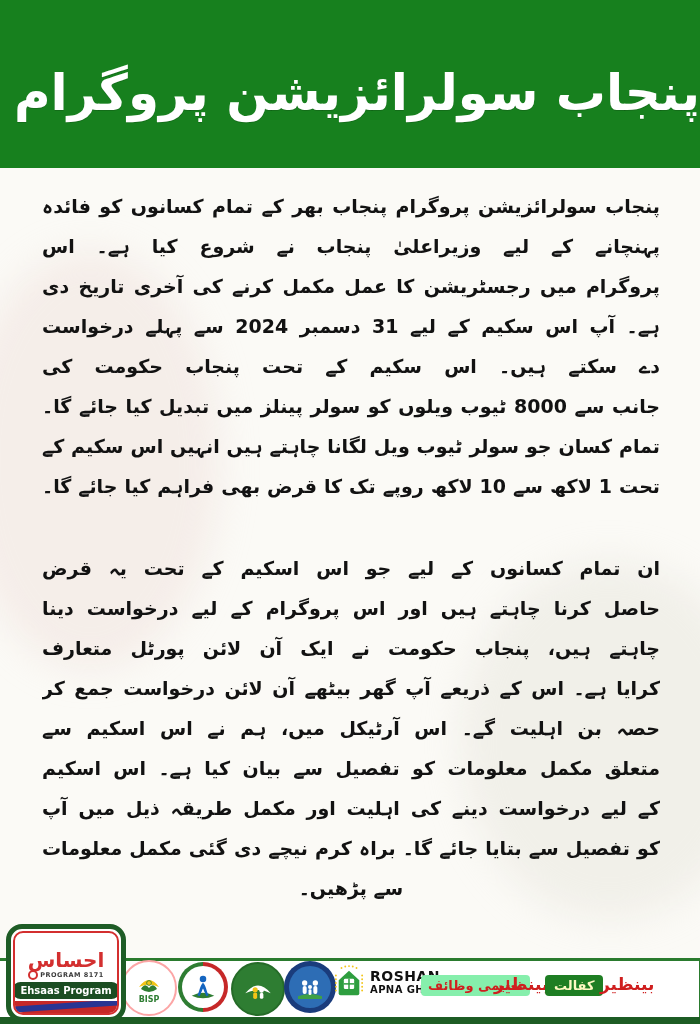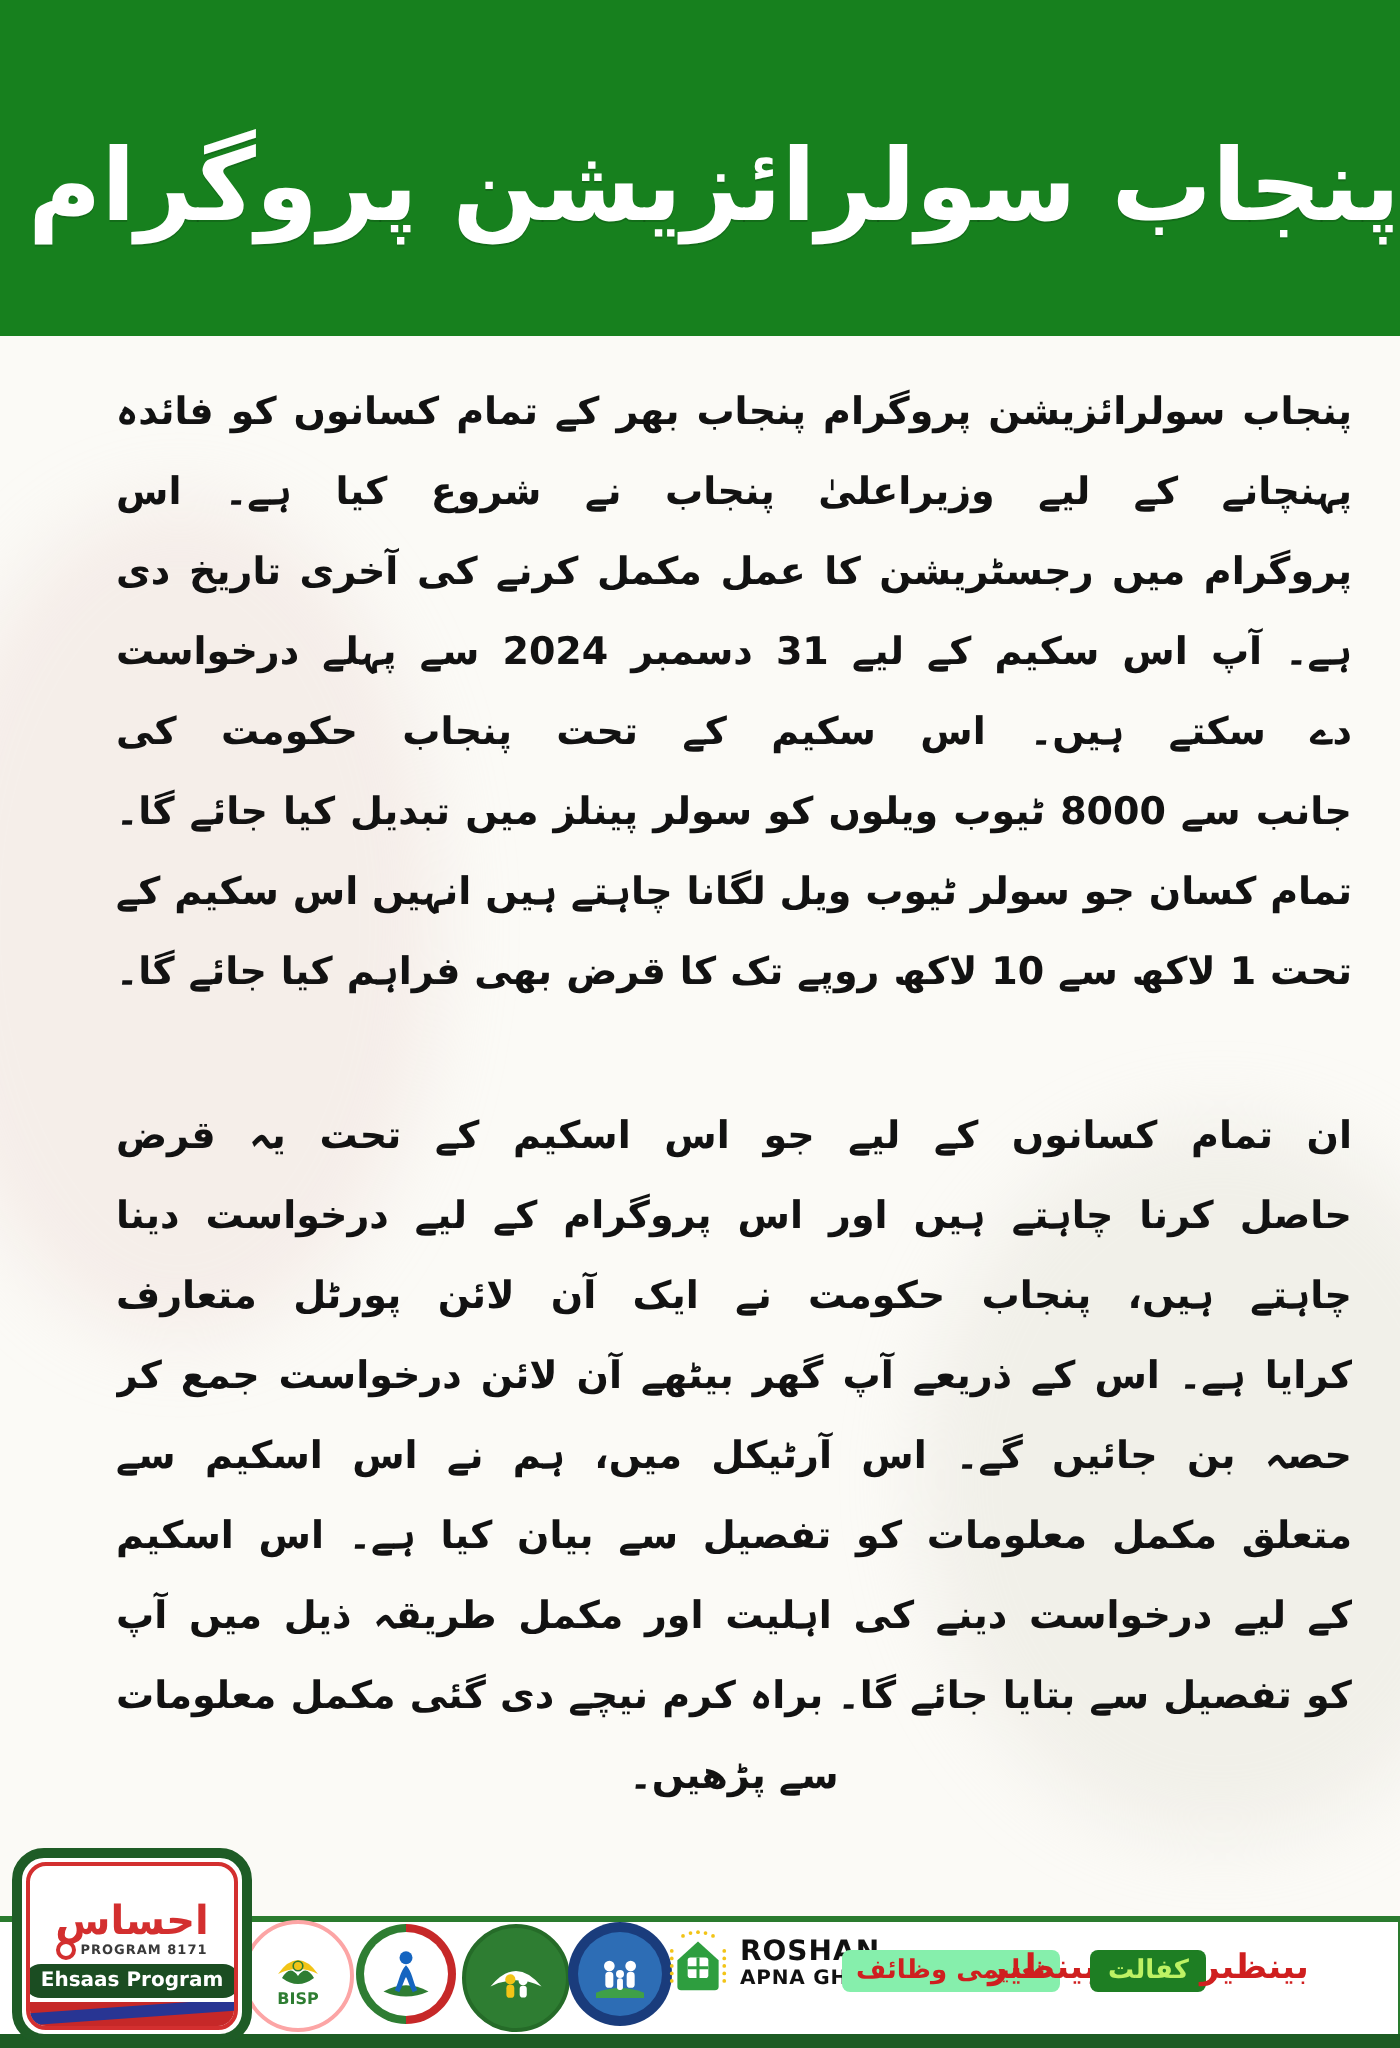--- a/index.html
+++ b/index.html
@@ -19,21 +19,21 @@
     background:#17801e; display:flex; align-items:center; justify-content:flex-end;
     overflow:hidden; z-index:1;
   }
   .banner .title {
     color:#ffffff; font-weight:bold; font-size:50px; line-height:1;
     direction:rtl; white-space:nowrap; padding-top:18px;
     text-shadow:0 1px 0 rgba(0,0,0,0.15);
   }
 
   
-  .text-block { position:absolute; left:42px; width:618px; z-index:1; direction:rtl;margin-left:16px; }
+  .text-block { position:absolute; left:42px; width:618px; z-index:1; direction:rtl; }
   .p1 { top:186px; }
   .p2 { top:548px; }
   .line {
     direction:rtl; font-size:19px; font-weight:bold; color:#121212;
     height:40px; line-height:40px; overflow:hidden;
     text-align:justify; text-align-last:justify;
   }
   .line.center { text-align-last:center; }
 
   
@@ -77,21 +77,21 @@
   .roshan { position:absolute; left:334px; top:964px; display:flex; align-items:center; gap:6px; z-index:2; }
   .roshan-text { display:flex; flex-direction:column; }
   .roshan-text .l1 { font-size:14px; font-weight:bold; color:#111; line-height:1.05; letter-spacing:0.5px; }
   .roshan-text .l2 { font-size:10px; font-weight:bold; color:#111; line-height:1.1; letter-spacing:0.4px; }
 
   
   .badge { position:absolute; z-index:2; direction:rtl; font-weight:bold; border-radius:4px; white-space:nowrap; }
   .badge-yellow { left:421px; top:975px; background:#86efac; color:#cf1f1f; font-size:13px; padding:3px 7px; }
   .brand-red { position:absolute; z-index:2; direction:rtl; color:#cf1f1f; font-weight:bold; font-size:17px; white-space:nowrap; }
   .brand-1 { left:494px; top:974px; }
-  .badge-green { left:545px; top:975px; background:#1e7e23; color:#bef264; font-size:13px; padding:3px 9px; }
+  .badge-green { left:545px; top:975px; background:#1e7e23; color:#fef9c3; font-size:13px; padding:3px 9px; }
   .brand-2 { left:600px; top:974px; }
 </style>
 </head>
 <body>
 
 <div class="page">
   <div class="blob b1"></div>
   <div class="blob b2"></div>
 
   <div class="banner">
@@ -107,21 +107,21 @@
     <div class="line">جانب سے 8000 ٹیوب ویلوں کو سولر پینلز میں تبدیل کیا جائے گا۔</div>
     <div class="line">تمام کسان جو سولر ٹیوب ویل لگانا چاہتے ہیں انہیں اس سکیم کے</div>
     <div class="line">تحت 1 لاکھ سے 10 لاکھ روپے تک کا قرض بھی فراہم کیا جائے گا۔</div>
   </div>
 
   <div class="text-block p2">
     <div class="line">ان تمام کسانوں کے لیے جو اس اسکیم کے تحت یہ قرض</div>
     <div class="line">حاصل کرنا چاہتے ہیں اور اس پروگرام کے لیے درخواست دینا</div>
     <div class="line">چاہتے ہیں، پنجاب حکومت نے ایک آن لائن پورٹل متعارف</div>
     <div class="line">کرایا ہے۔ اس کے ذریعے آپ گھر بیٹھے آن لائن درخواست جمع کر سکتے</div>
-    <div class="line">حصہ بن جائیں گے۔ اس آرٹیکل میں، ہم نے اس اسکیم سے</div>
+    <div class="line">حصہ بن اہلیت گے۔ اس آرٹیکل میں، ہم نے اس اسکیم سے</div>
     <div class="line">متعلق مکمل معلومات کو تفصیل سے بیان کیا ہے۔ اس اسکیم</div>
     <div class="line">کے لیے درخواست دینے کی اہلیت اور مکمل طریقہ ذیل میں آپ</div>
     <div class="line">کو تفصیل سے بتایا جائے گا۔ براہ کرم نیچے دی گئی مکمل معلومات کو غور</div>
     <div class="line center">سے پڑھیں۔</div>
   </div>
 
   <div class="logo-band"></div>
   <div class="bottom-bar"></div>
 
   <div class="ehsaas">

